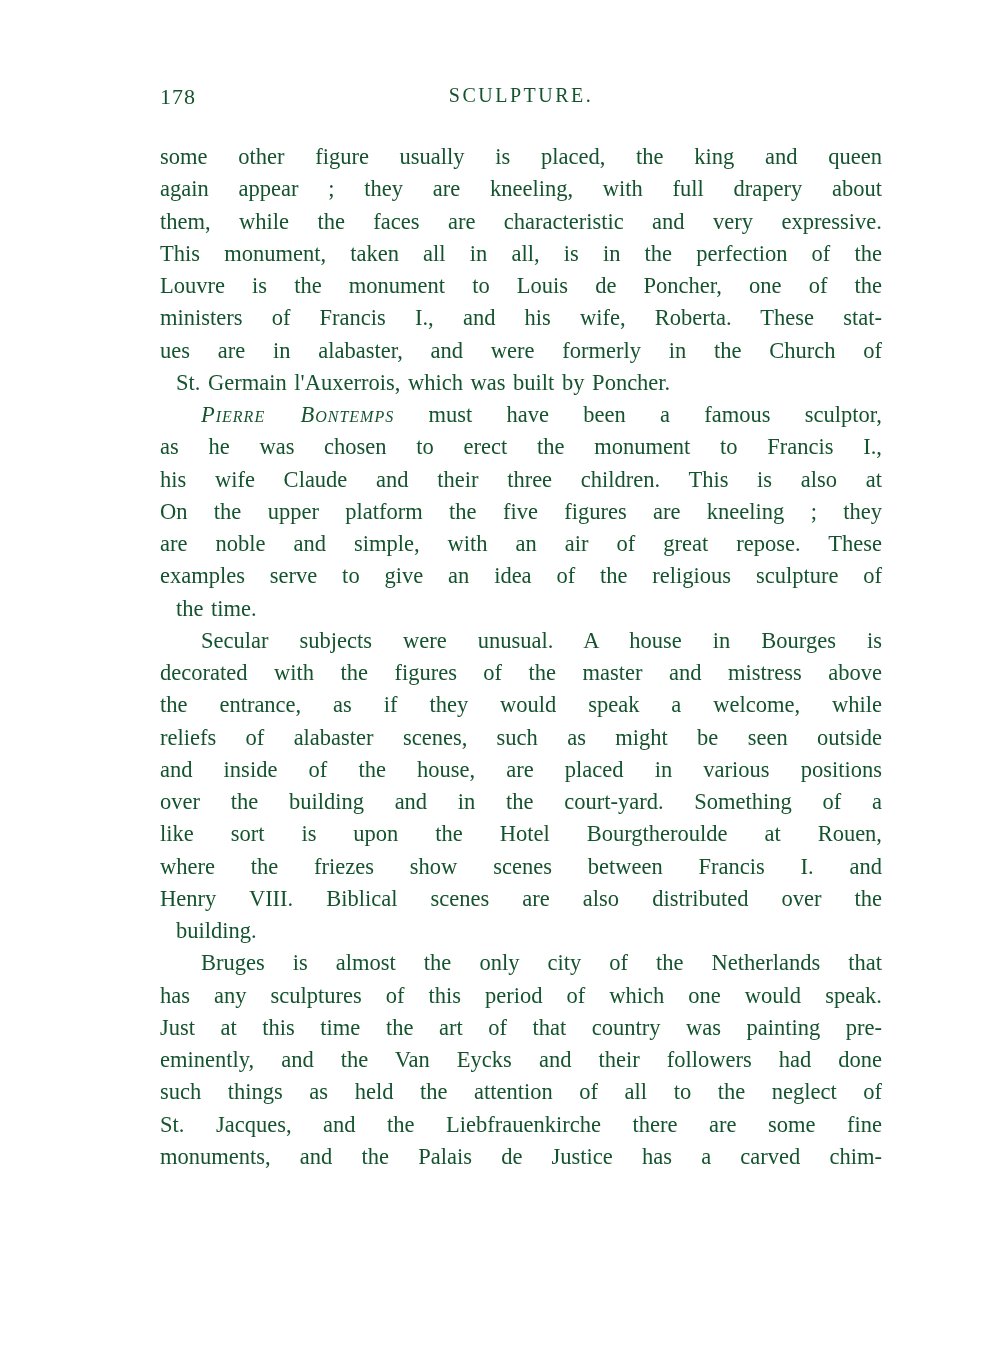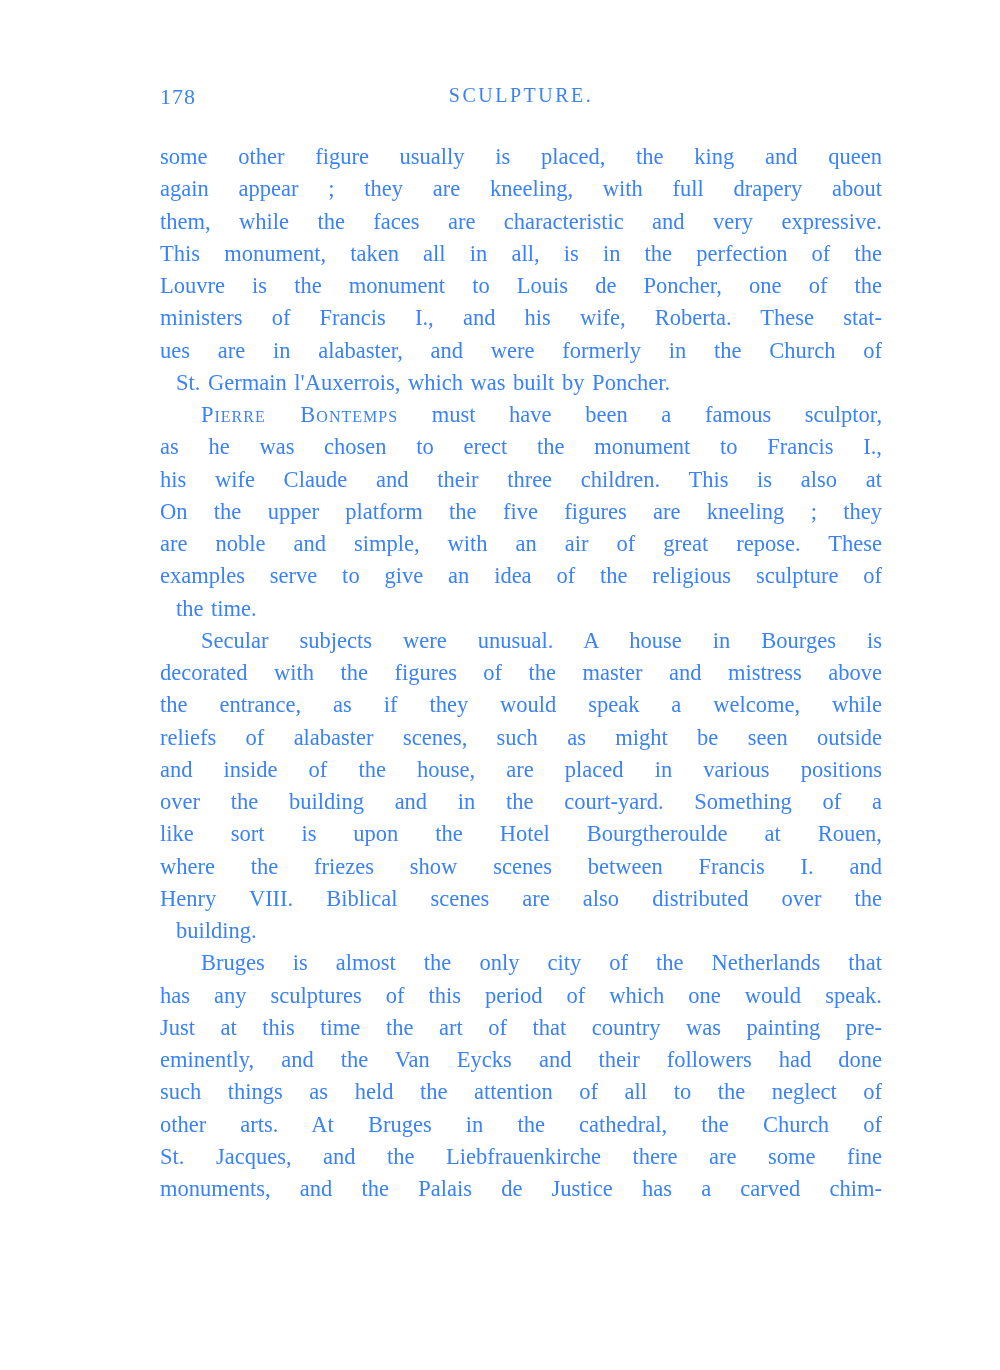--- a/index.html
+++ b/index.html
@@ -7,21 +7,21 @@
     padding: 0;
     background: #ffffff;
   }
   .page {
     position: relative;
     width: 1000px;
     height: 1370px;
     background: #ffffff;
     overflow: hidden;
     font-family: "Liberation Serif", "DejaVu Serif", serif;
-    color: #3b82f6;
+    color: #14532d;
   }
   .running-head-row {
     position: absolute;
     top: 84px;
     left: 160px;
     width: 722px;
     height: 30px;
   }
   .page-number {
     position: absolute;
@@ -60,20 +60,21 @@
     text-align-last: left;
     word-spacing: 2px;
     margin-left: 16px;
   }
   .line.indent {
     text-indent: 41px;
   }
   .lead {
     font-variant: small-caps;
     letter-spacing: 1px;
+    font-style: italic;
   }
 </style>
 </head>
 <body>
 
 <div class="page">
   <div class="running-head-row">
     <span class="page-number">178</span>
     <span class="running-head">SCULPTURE.</span>
   </div>
@@ -101,17 +102,16 @@
       <div class="line">over the building and in the court-yard.  Something of a</div>
       <div class="line">like sort is upon the Hotel Bourgtheroulde at Rouen,</div>
       <div class="line">where the friezes show scenes between Francis I. and</div>
       <div class="line">Henry VIII.  Biblical scenes are also distributed over the</div>
       <div class="line no-just">building.</div>
       <div class="line indent">Bruges is almost the only city of the Netherlands that</div>
       <div class="line">has any sculptures of this period of which one would speak.</div>
       <div class="line">Just at this time the art of that country was painting pre-</div>
       <div class="line">eminently, and the Van Eycks and their followers had done</div>
       <div class="line">such things as held the attention of all to the neglect of</div>
-      <div class="line">other arts.  At Bruges in the cathedral, the Church of</div>
       <div class="line">St. Jacques, and the Liebfrauenkirche there are some fine</div>
       <div class="line">monuments, and the Palais de Justice has a carved chim-</div>
     </div>
 </div>
 
 </body></html>

